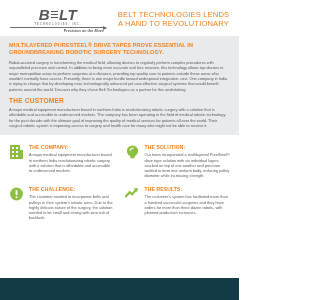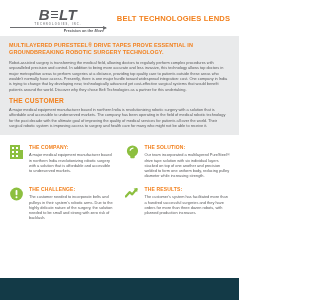--- a/index.html
+++ b/index.html
@@ -38,21 +38,21 @@
     content:"";position:absolute;right:-1px;top:-2.5px;
     border-left:4px solid #6d6e71;border-top:2.5px solid transparent;border-bottom:2.5px solid transparent;
   }
   .logo-tag{
     font-size:3.6px;font-weight:bold;color:#55565a;margin-top:1px;align-self:flex-end;
     padding-right:6px;letter-spacing:0.1px;
   }
   .logo-tag em{font-style:italic;font-weight:bold;}
   .headline{
     flex:1 1 auto;text-align:center;
-    color:#f2801d;font-weight:bold;
+    color:#f2801d;font-weight:normal;
     font-size:7.6px;line-height:9.4px;letter-spacing:0.15px;
     padding-left:4px;
   }
 
   
   .grey-band{
     background:#e9eaeb;flex:0 0 auto;
     padding:6px 9px 7px 9px;box-sizing:border-box;
   }
   .subtitle{
@@ -102,20 +102,21 @@
             <span class="bar"></span>
         </span>
         <span>LT</span>
       </div>
       <div class="logo-sub">TECHNOLOGIES, INC.</div>
       <div class="logo-rule"></div>
       <div class="logo-tag"><span>Precision on the </span><em>Move</em></div>
     </div>
     <div class="headline">
       <div>BELT TECHNOLOGIES LENDS</div>
+      <div>A HAND TO REVOLUTIONARY</div>
     </div>
   </div>
 
   <div class="grey-band">
     <div class="subtitle">MULTILAYERED PURESTEEL® DRIVE TAPES PROVE ESSENTIAL IN GROUNDBREAKING ROBOTIC SURGERY TECHNOLOGY.</div>
     <div class="body-p">Robot-assisted surgery is transforming the medical field, allowing doctors to regularly perform complex procedures with unparalleled precision and control. In addition to being more accurate and less invasive, this technology allows top doctors in major metropolitan areas to perform surgeries at a distance, providing top quality care to patients outside these areas who wouldn't normally have access. Presently, there is one major hurdle toward widespread integration: cost. One company in India is trying to change that by developing new, technologically advanced yet cost-effective surgical systems that would benefit patients around the world. Discover why they chose Belt Technologies as a partner for this undertaking.</div>
     <div class="sec-head">THE CUSTOMER</div>
     <div class="body-p">A major medical equipment manufacturer based in northern India is revolutionizing robotic surgery with a solution that is affordable and accessible to underserved markets. The company has been operating in the field of medical robotic technology for the past decade with the ultimate goal of improving the quality of medical services for patients all over the world. Their surgical robotic system is improving access to surgery and health care for many who might not be able to receive it.</div>
   </div>
 

